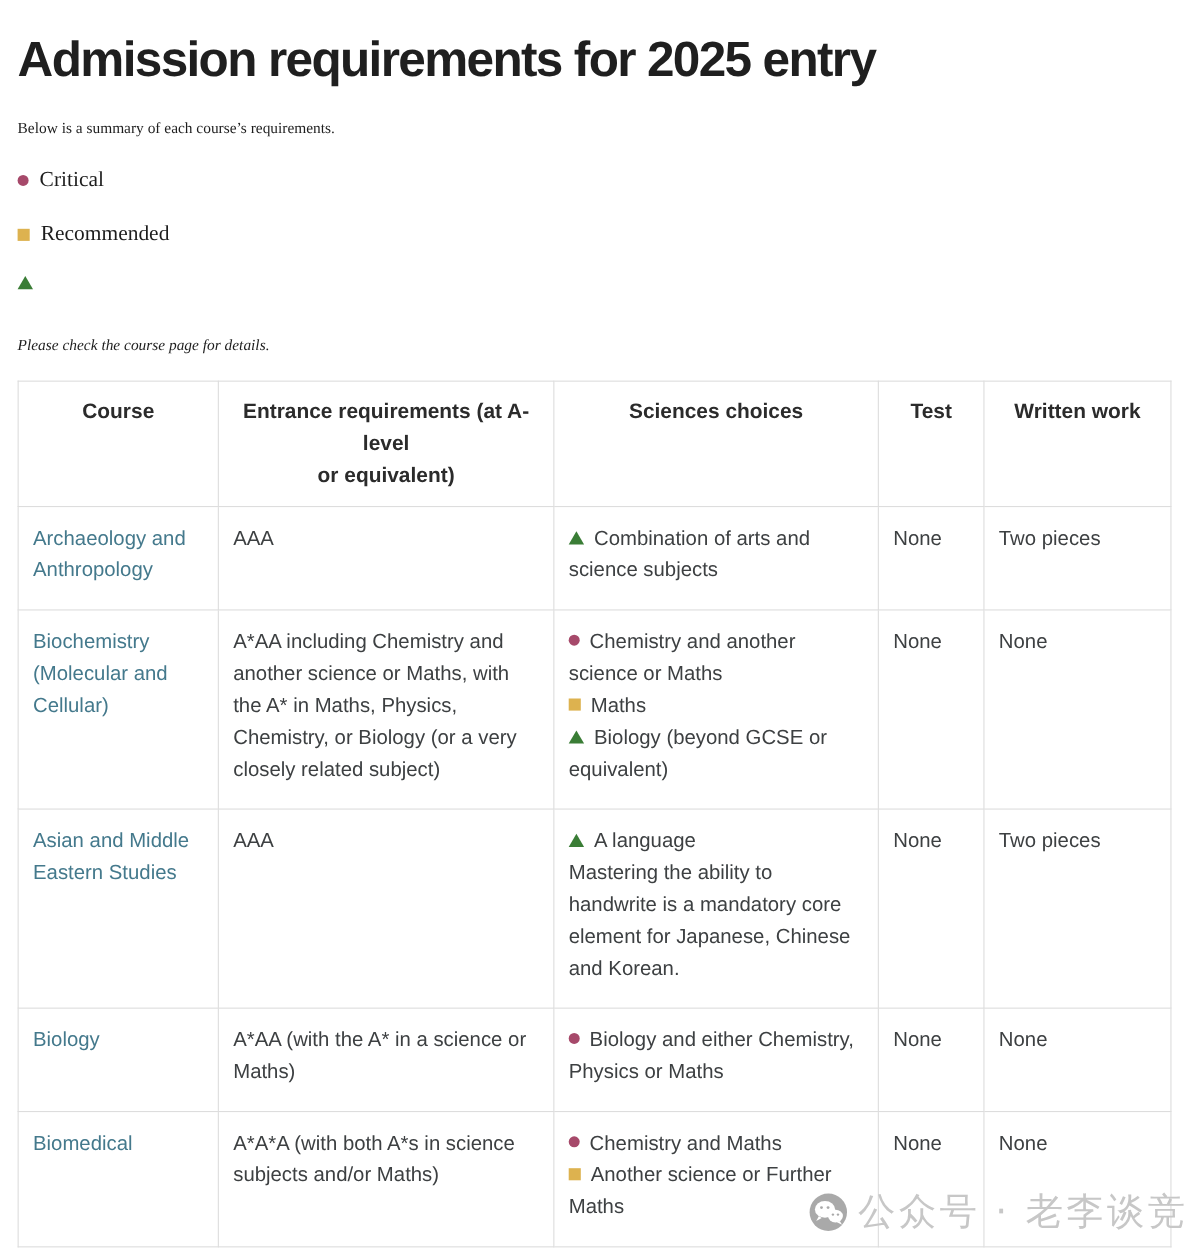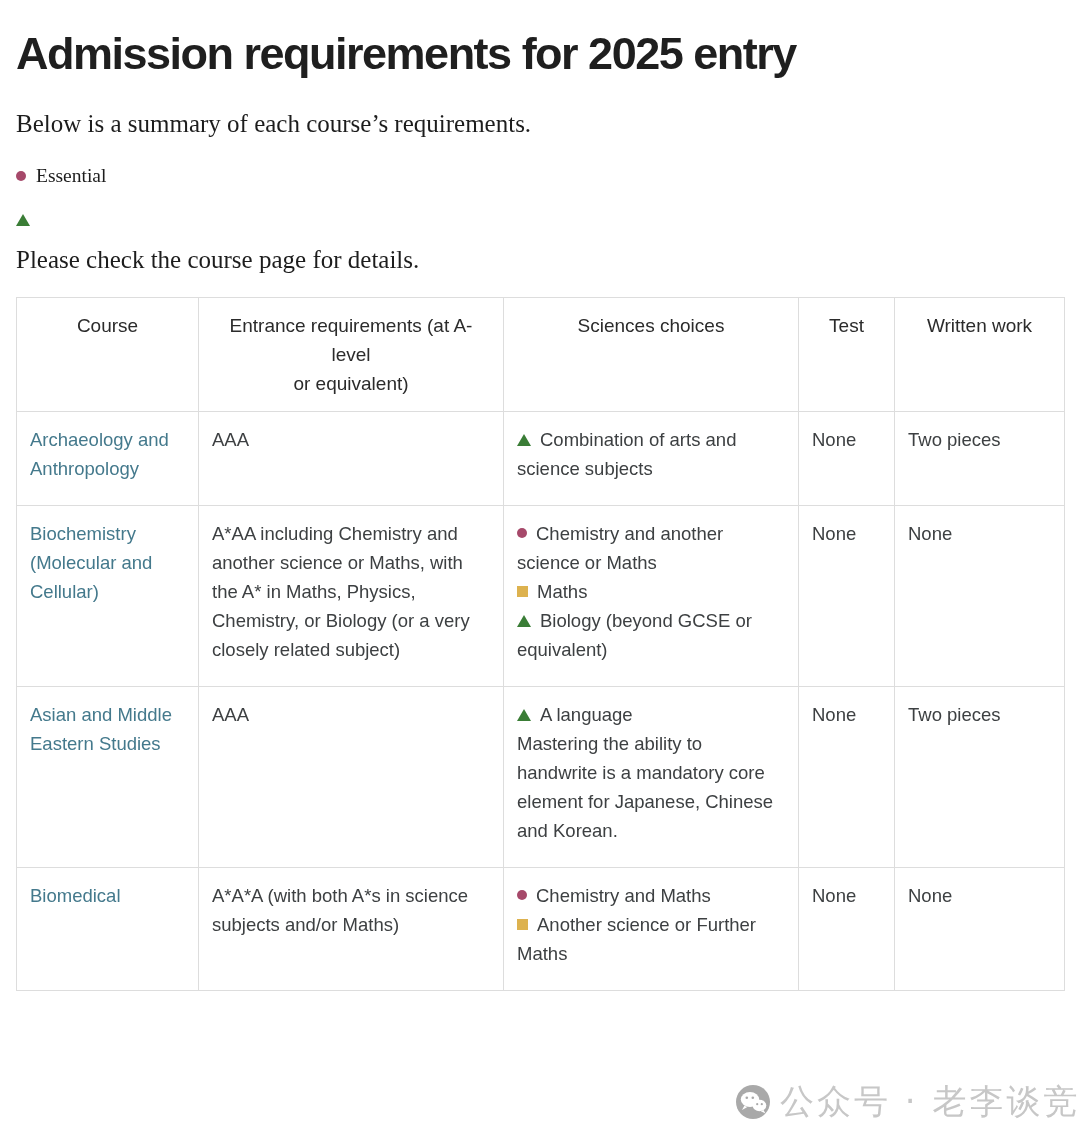--- a/index.html
+++ b/index.html
@@ -12,33 +12,33 @@
     font-family:"Liberation Sans", sans-serif;
     font-weight:700;
     font-size:45px;
     letter-spacing:-1.5px;
     color:var(--heading);
     margin:18px 0 0 0;
   }
 
   .prose {
     font-family:"Liberation Serif", serif;
-    font-size:25px;
+    font-size:14px;
     color:#1d1d1d;
     margin-top:30px;
   }
   .legend-item {
     font-family:"Liberation Serif", serif;
     font-size:19.5px;
     color:#1d1d1d;
     margin-top:27px;
     display:flex;
     align-items:center;
   }
-  .note { margin-top:20px; }
+  .note { margin-top:44px;font-style:italic; }
 
   .marker { display:inline-block; flex:0 0 auto; }
   .legend-item .marker { margin-right:10px; }
   .dot { width:10px; height:10px; border-radius:50%; background:var(--essential); }
   .square { width:11px; height:11px; background:var(--recommended); }
   .triangle { width:0; height:0; border-left:7px solid transparent; border-right:7px solid transparent; border-bottom:12px solid var(--helpful); }
 
   table.req-table {
     border-collapse:collapse;
     table-layout:fixed;
@@ -48,21 +48,21 @@
   }
   .req-table th, .req-table td {
     border:1px solid var(--border);
     vertical-align:top;
     font-size:18.5px;
     line-height:29px;
     color:var(--text);
   }
   .req-table th {
     text-align:center;
-    font-weight:400;
+    font-weight:700;
     font-size:19px;
     color:#2b2b2b;
     padding:13px 8px 13px 8px;
     height:111px;
   }
   .req-table td { padding:13px 12px 22px 13px; }
 
   a.course-link, a.test-link {
     color:var(--link);
     text-decoration:none;
@@ -92,21 +92,25 @@
 </style>
 </head>
 <body>
 
 <div class="page">
   <h1 class="page-title">Admission requirements for 2025 entry</h1>
   <p class="prose">Below is a summary of each course’s requirements.</p>
   <div id="legend">
       <p class="legend-item">
         <span class="marker dot"></span>
-        <span>Essential</span>
+        <span>Critical</span>
+      </p>
+      <p class="legend-item">
+        <span class="marker square"></span>
+        <span>Recommended</span>
       </p>
       <p class="legend-item">
         <span class="marker triangle"></span>
       </p>
     </div>
   <p class="prose note">Please check the course page for details.</p>
 
   <table class="req-table">
     <colgroup>
       <col style="width:182px">
@@ -149,20 +153,29 @@
           <td><a class="course-link" href="#">Asian and Middle Eastern Studies</a></td>
           <td>AAA</td>
           <td>
             <span class="subject-item"><span class="marker triangle"></span><span>A language</span></span>
             <span class="subject-item"><span>Mastering the ability to handwrite is a mandatory core element for Japanese, Chinese and Korean.</span></span>
           </td>
           <td>None</td>
           <td>Two pieces</td>
         </tr>
         <tr>
+          <td><a class="course-link" href="#">Biology</a></td>
+          <td>A*AA (with the A* in a science or Maths)</td>
+          <td>
+            <span class="subject-item"><span class="marker dot"></span><span>Biology and either Chemistry, Physics or Maths</span></span>
+          </td>
+          <td>None</td>
+          <td>None</td>
+        </tr>
+        <tr>
           <td><a class="course-link" href="#">Biomedical</a></td>
           <td>A*A*A (with both A*s in science subjects and/or Maths)</td>
           <td>
             <span class="subject-item"><span class="marker dot"></span><span>Chemistry and Maths</span></span>
             <span class="subject-item"><span class="marker square"></span><span>Another science or Further Maths</span></span>
           </td>
           <td>None</td>
           <td>None</td>
         </tr>
       </tbody>

